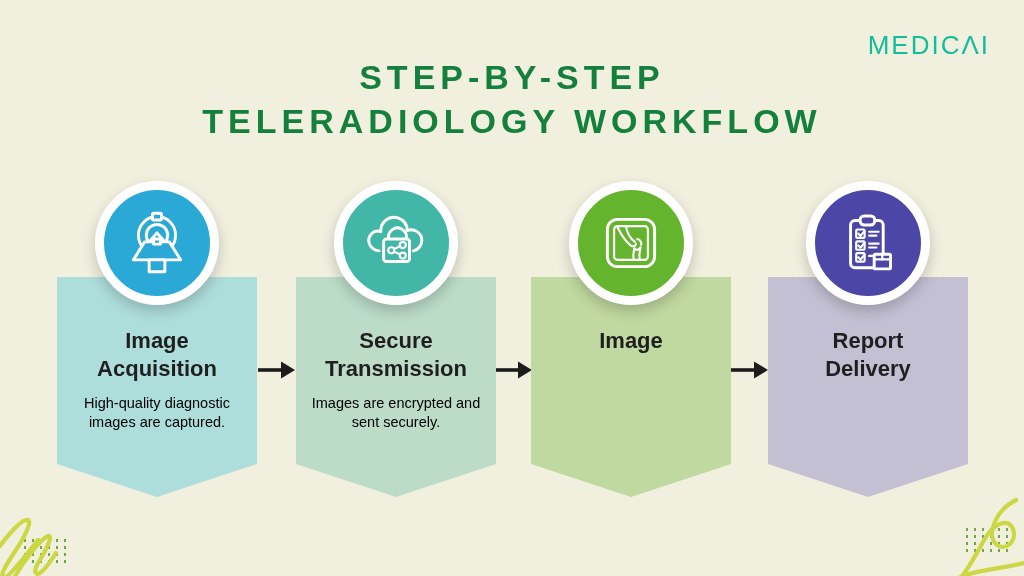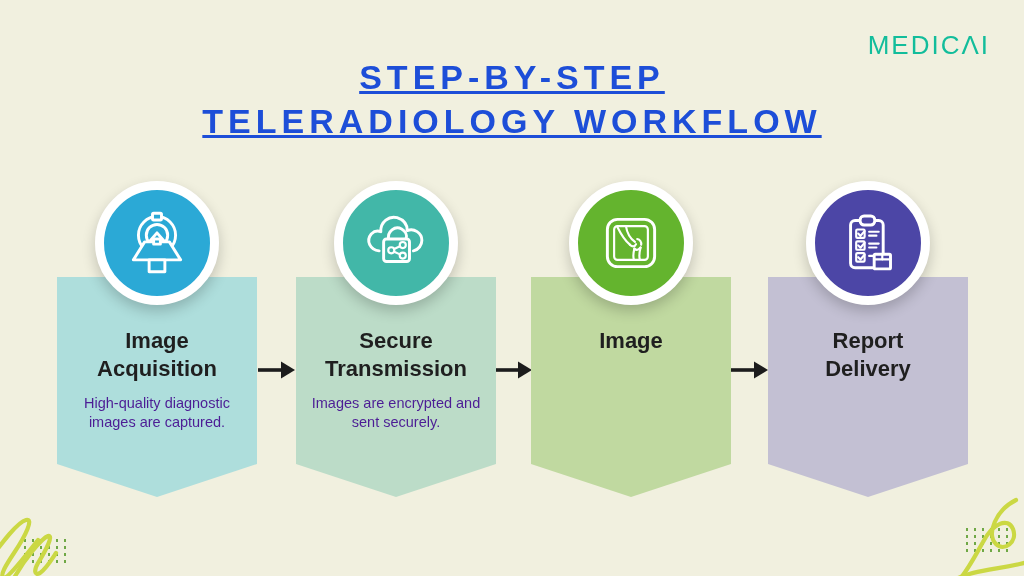--- a/index.html
+++ b/index.html
@@ -9,22 +9,22 @@
     font-family:"Liberation Sans",sans-serif;
   }
   
   .logo{
     position:absolute;top:30px;right:34px;
     font-size:26px;font-weight:normal;letter-spacing:2px;
     color:var(--logo,#12BD9B);
   }
   .main-title{
     position:absolute;top:56px;left:0;width:100%;
-    text-align:center;font-weight:bold;color:#1d4ed8;
-    font-size:34px;line-height:1.28;letter-spacing:5px;text-decoration:underline;
+    text-align:center;font-weight:bold;color:#15803d;
+    font-size:34px;line-height:1.28;letter-spacing:5px;
   }
   
   .step{position:absolute;top:181px;width:200px;}
   .step-circle{
     width:106px;height:106px;border-radius:50%;
     border:9px solid #ffffff;margin:0 auto;position:relative;z-index:2;
     background:var(--accent);
     box-shadow:0 6px 14px rgba(0,0,0,0.20);
     display:flex;align-items:center;justify-content:center;
   }
@@ -37,21 +37,21 @@
     position:absolute;left:0;top:96px;width:200px;height:220px;
     background:var(--card);z-index:1;
     clip-path:polygon(0 0,100% 0,100% 85%,50% 100%,0 85%);
   }
   .step-title{
     margin-top:50px;text-align:center;
     font-size:22px;font-weight:bold;color:#1F1F1F;line-height:1.25;
   }
   .step-desc{
     margin:12px auto 0;width:182px;text-align:center;
-    font-size:14.5px;color:#4c1d95;line-height:1.33;
+    font-size:14.5px;color:#000000;line-height:1.33;
   }
   .step1{left:57px;} .step2{left:296px;} .step3{left:531px;} .step4{left:768px;}
   
   .flow-arrow{position:absolute;top:357px;width:40px;height:26px;}
   .arrow1{left:256px;} .arrow2{left:493px;} .arrow3{left:729px;}
   .flow-arrow svg{width:100%;height:100%;display:block;}
   
   .dots{
     position:absolute;width:46px;height:31px;
     background-image:radial-gradient(circle,var(--dot,#6FA845) 1.15px,transparent 1.5px);

